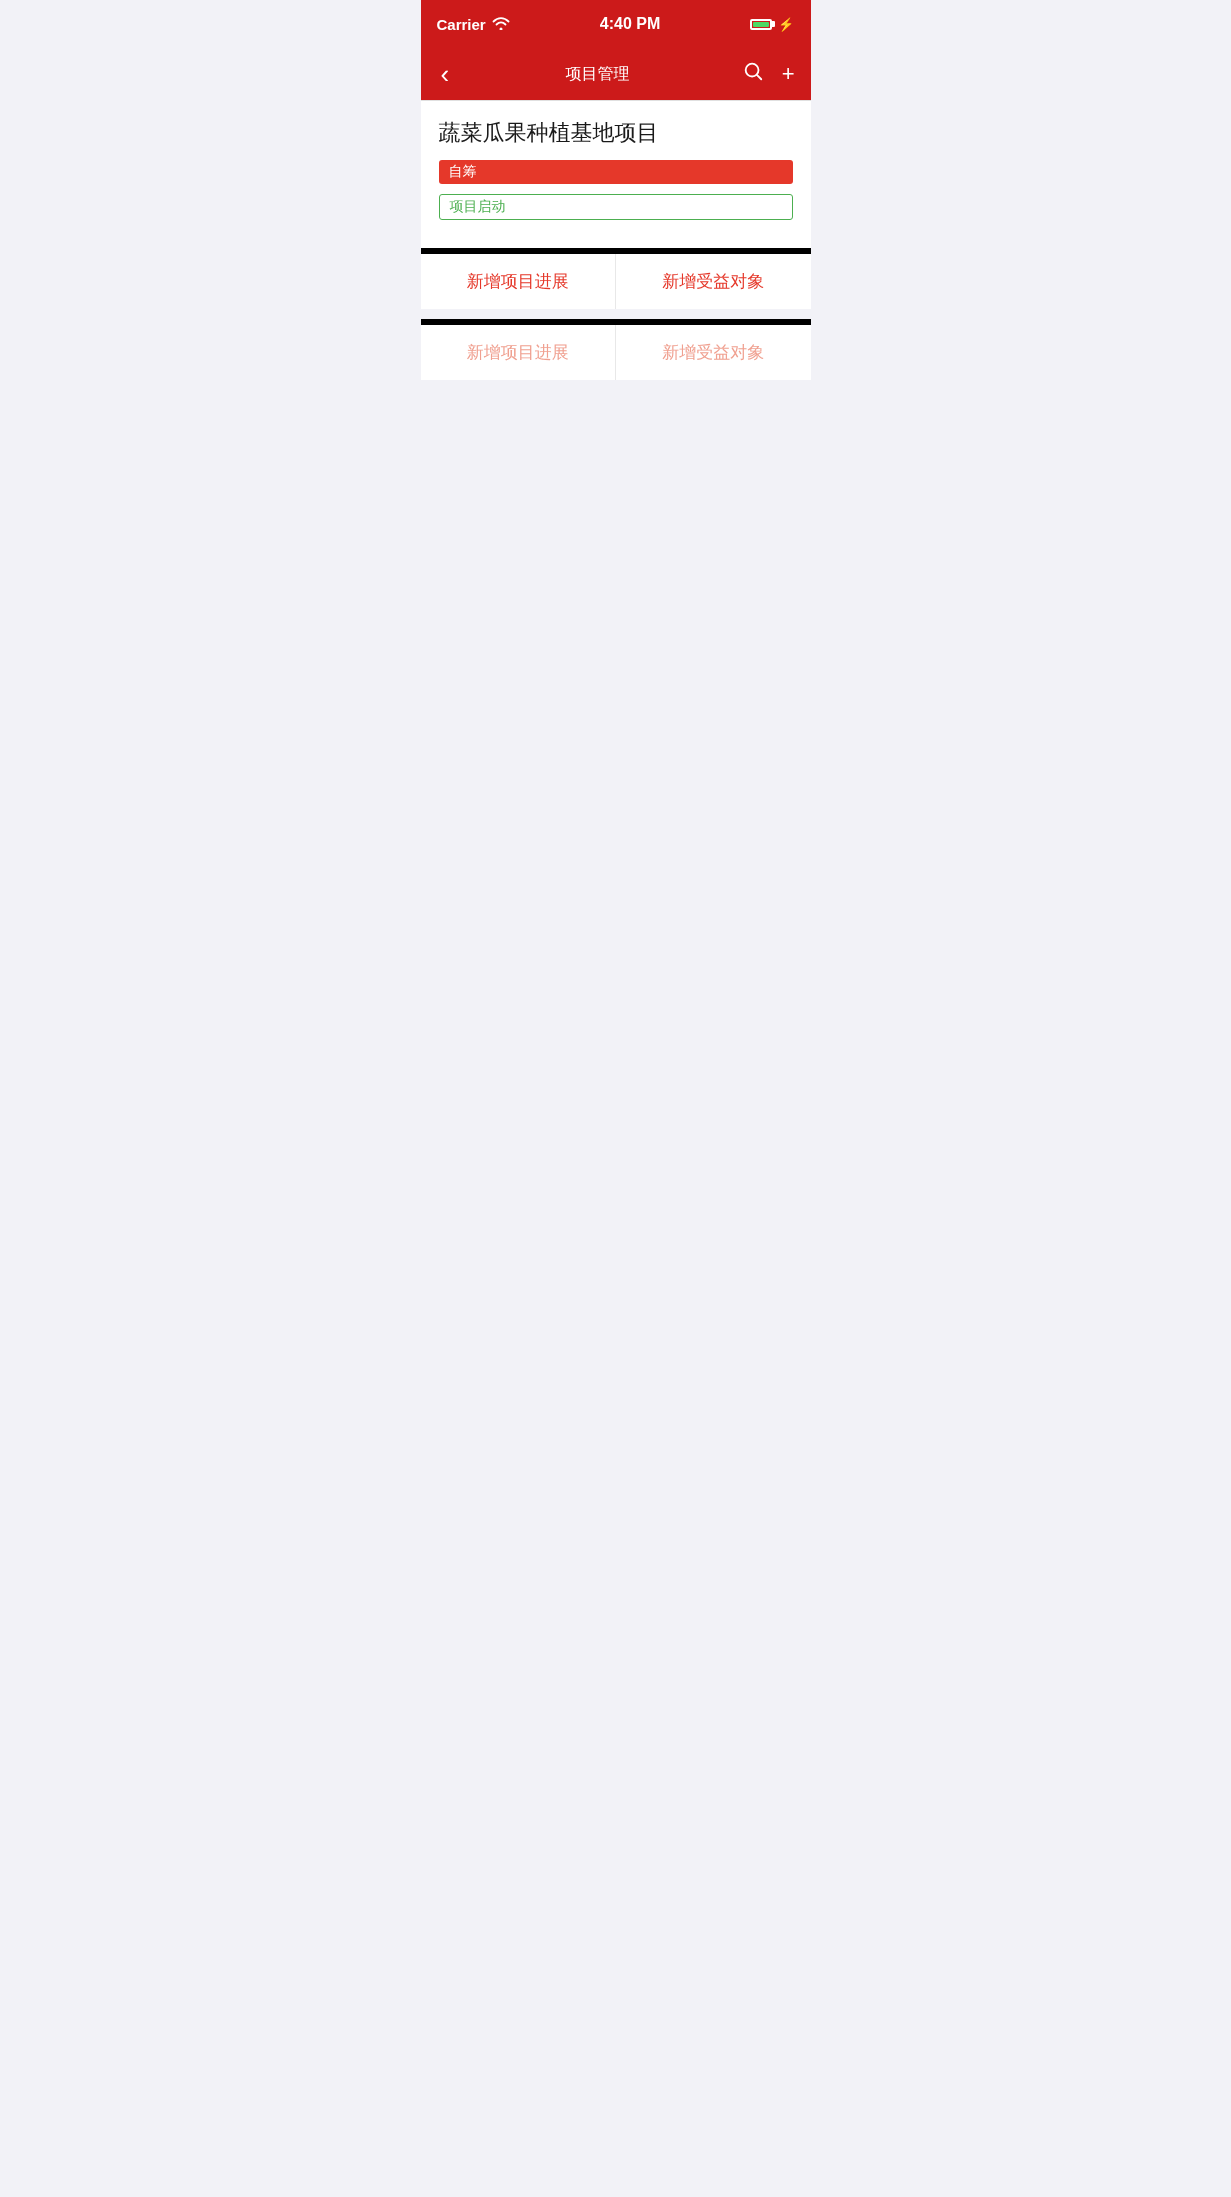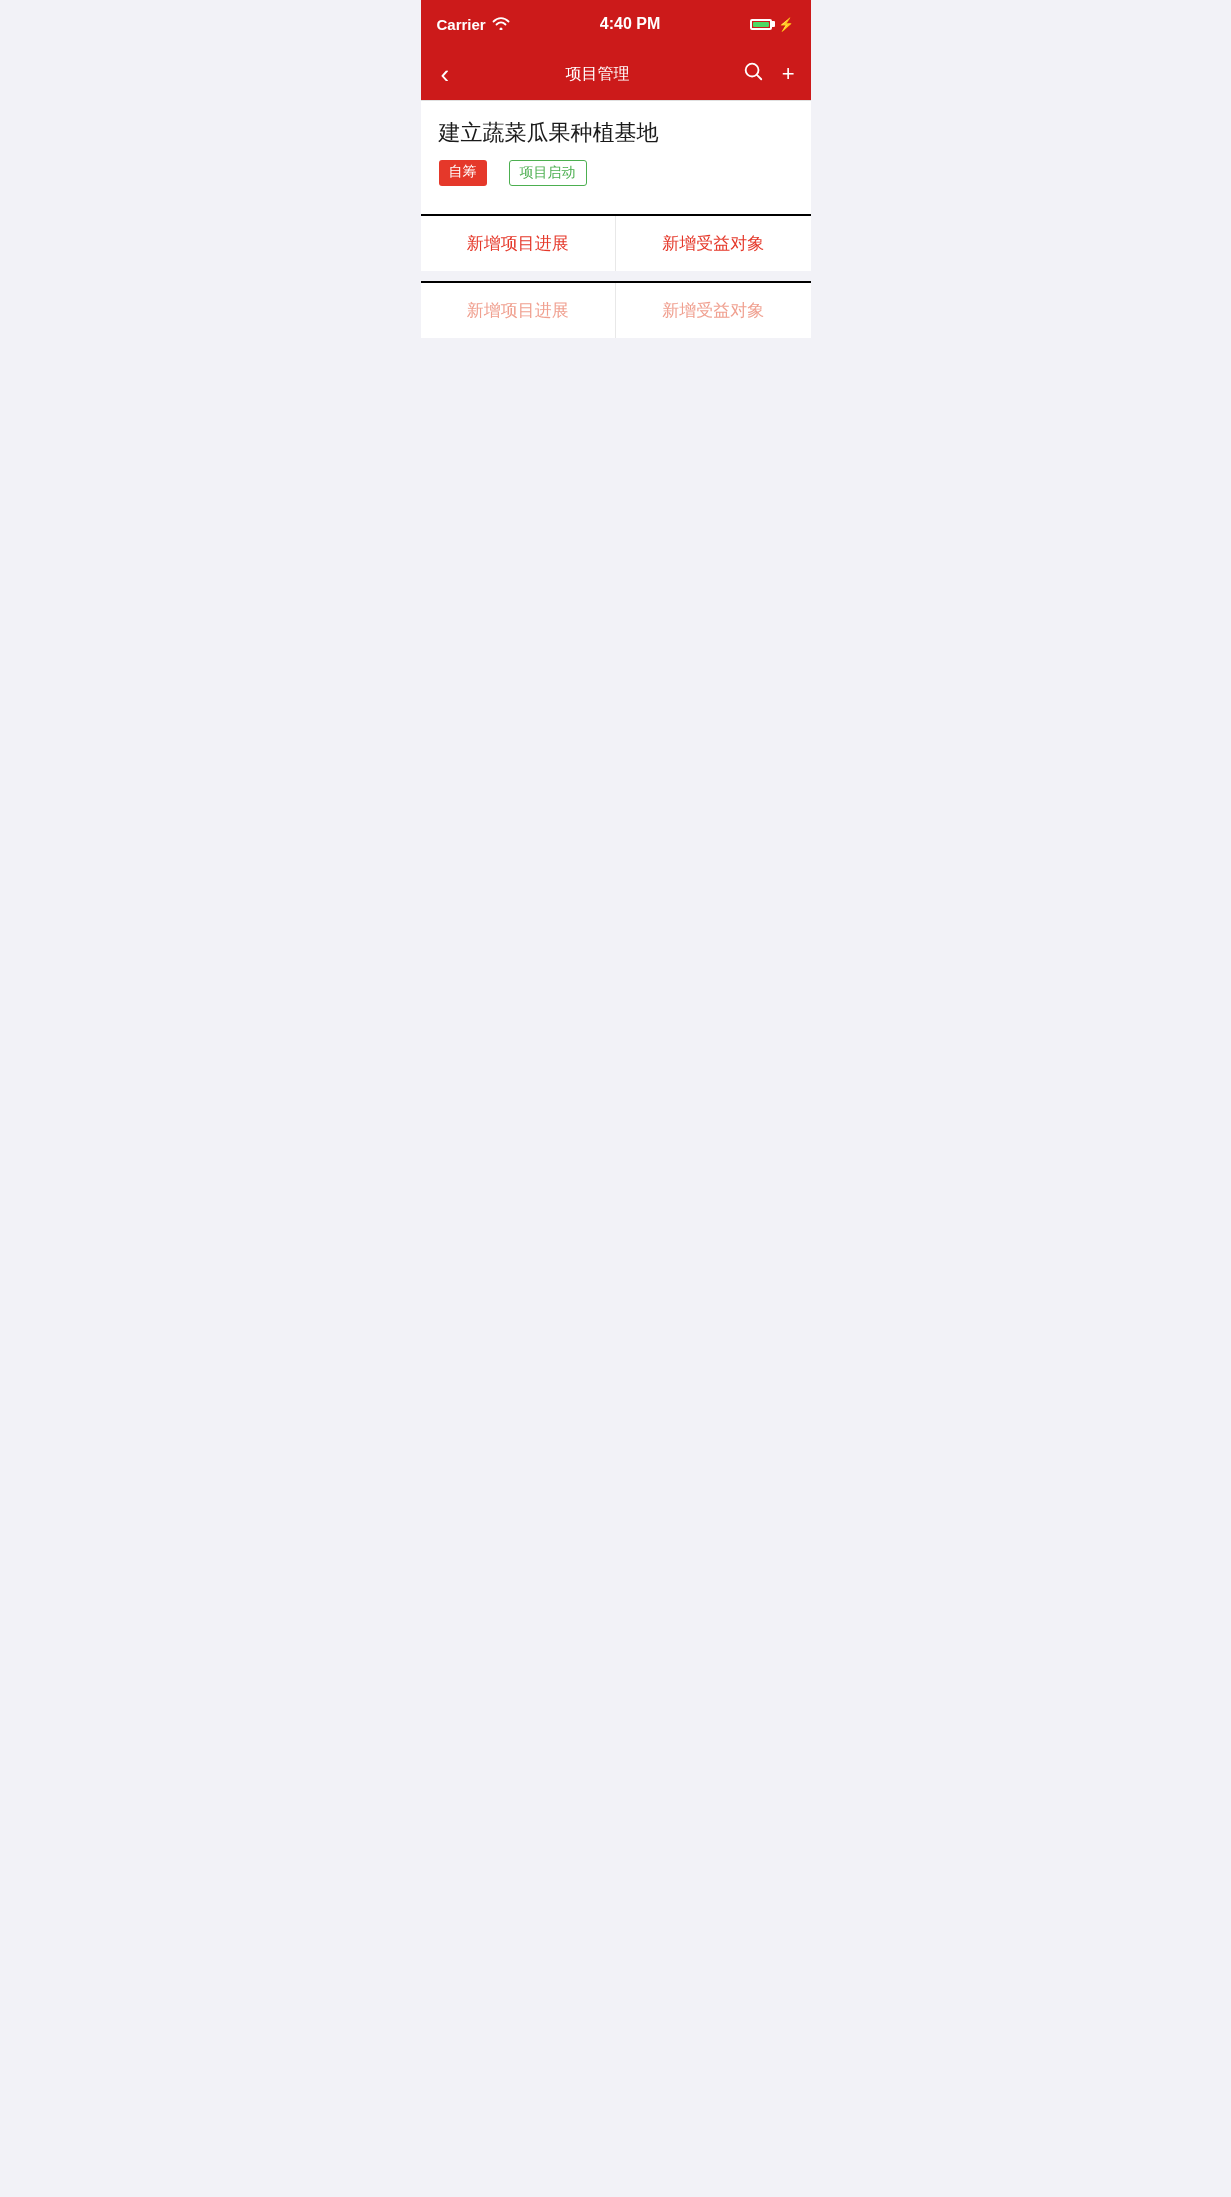--- a/index.html
+++ b/index.html
@@ -145,23 +145,24 @@
     .project-title {
       font-size: 22px;
       font-weight: 500;
       color: #1a1a1a;
       margin-bottom: 12px;
       line-height: 1.3;
     }
 
     .project-tags {
       display: flex;
-      gap: 22px;
+      gap: 10px;
       margin-bottom: 14px;
       flex-wrap: wrap;
+      flex-direction: column;
     }
 
     .tag {
       font-size: 14px;
       padding: 3px 10px;
       border-radius: 3px;
       font-weight: 400;
     }
 
     .tag-solid-red {
@@ -183,21 +184,21 @@
 
     .project-desc {
       font-size: 18px;
       color: #333333;
       line-height: 1.6;
     }
 
     
     .project-actions {
       display: flex;
-      border-top: 2px solid #000000;
+      border-top: 6px solid #000000;
     }
 
     .action-btn {
       flex: 1;
       text-align: center;
       padding: 16px 0;
       font-size: 17px;
       color: #e5382a;
       cursor: pointer;
       background: white;
@@ -262,21 +263,21 @@
     <span class="nav-icon plus-symbol">+</span>
   </div>
 </div>
 
 <div class="nav-divider"></div>
 
 <div class="content">
 
   <div class="project-card">
     <div class="project-body">
-      <div class="project-title">建立蔬菜瓜果种植基地</div>
+      <div class="project-title">蔬菜瓜果种植基地项目</div>
       <div class="project-tags">
         <span class="tag tag-solid-red">自筹</span>
         <span class="tag tag-outline-green">项目启动</span>
       </div>
     </div>
     <div class="project-actions">
       <div class="action-btn">新增项目进展</div>
       <div class="action-btn">新增受益对象</div>
     </div>
   </div>

